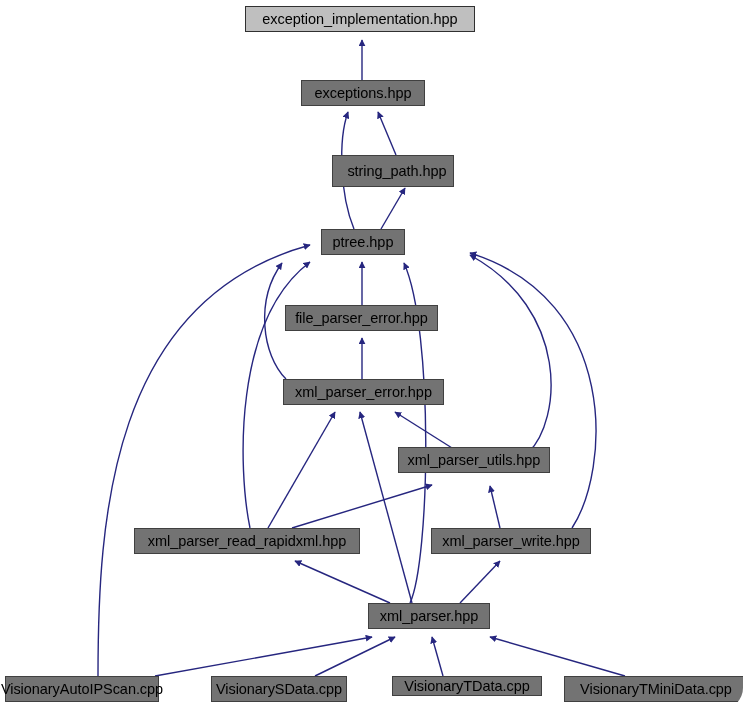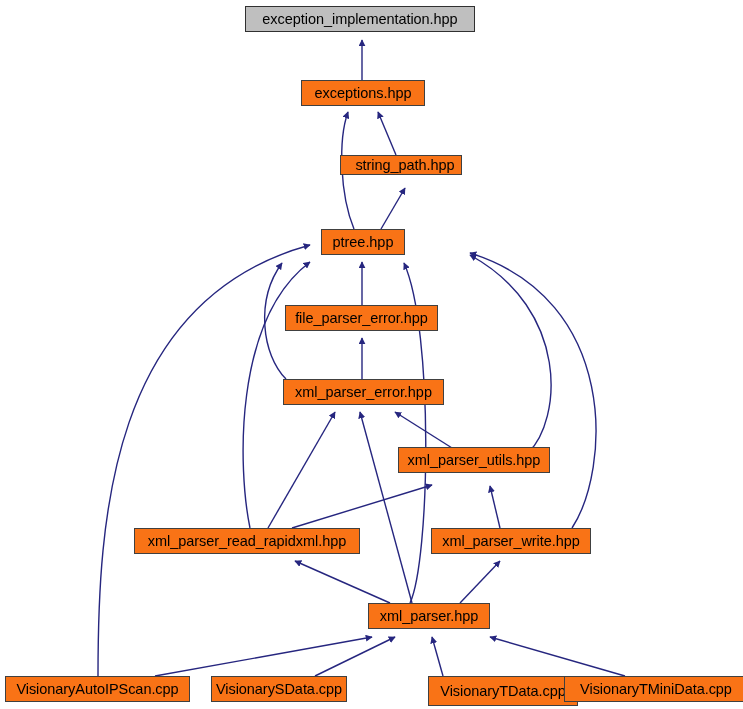--- a/index.html
+++ b/index.html
@@ -7,34 +7,35 @@
     padding: 0;
     background: #ffffff;
   }
   #graph {
     position: relative;
     width: 743px;
     height: 709px;
     background: #ffffff;
     font-family: "Liberation Sans", sans-serif;
     overflow: hidden;
+    border-radius: 21px;
   }
   #edges {
     position: absolute;
     left: 0;
     top: 0;
     width: 743px;
     height: 709px;
     pointer-events: none;
   }
   .node {
     position: absolute;
     box-sizing: border-box;
     border: 1px solid #404040;
-    background: #f97316;
+    background: #737373;
     color: #000000;
     font-size: 14.5px;
     line-height: 1;
     display: flex;
     align-items: center;
     justify-content: center;
     white-space: nowrap;
     z-index: 5;
     letter-spacing: -0.05px;
   }
@@ -79,21 +80,21 @@
         <path d="M 625,676 L 490,637" marker-end="url(#arrow)" stroke="#26267f"></path>
       </g>
   </svg>
   <div id="node-layer">
       <div class="node root" style="left: 245px; top: 6px; width: 230px; height: 26px;">
         <span>exception_implementation.hpp</span>
       </div>
       <div class="node" style="left: 301px; top: 80px; width: 124px; height: 26px;">
         <span>exceptions.hpp</span>
       </div>
-      <div class="node" style="left: 340px; top: 155px; width: 122px; height: 20px; padding-left: 8px;">
+      <div class="node" style="left: 332px; top: 155px; width: 122px; height: 32px; padding-left: 8px;">
         <span>string_path.hpp</span>
       </div>
       <div class="node" style="left: 321px; top: 229px; width: 84px; height: 26px;">
         <span>ptree.hpp</span>
       </div>
       <div class="node" style="left: 285px; top: 305px; width: 153px; height: 26px; text-align: center;">
         <span>file_parser_error.hpp</span>
       </div>
       <div class="node" style="left: 283px; top: 379px; width: 161px; height: 26px;">
         <span>xml_parser_error.hpp</span>
@@ -103,26 +104,26 @@
       </div>
       <div class="node" style="left: 134px; top: 528px; width: 226px; height: 26px;">
         <span>xml_parser_read_rapidxml.hpp</span>
       </div>
       <div class="node" style="left: 431px; top: 528px; width: 160px; height: 26px;">
         <span>xml_parser_write.hpp</span>
       </div>
       <div class="node" style="left: 368px; top: 603px; width: 122px; height: 26px; text-align: right;">
         <span>xml_parser.hpp</span>
       </div>
-      <div class="node" style="left: 5px; top: 676px; width: 185px; height: 26px;">
+      <div class="node" style="left: 5px; top: 676px; width: 154px; height: 26px;">
         <span>VisionaryAutoIPScan.cpp</span>
       </div>
       <div class="node" style="left: 211px; top: 676px; width: 136px; height: 26px;">
         <span>VisionarySData.cpp</span>
       </div>
-      <div class="node" style="left: 392px; top: 676px; width: 150px; height: 30px; margin-left: 36px;">
+      <div class="node" style="left: 392px; top: 676px; width: 150px; height: 20px;">
         <span>VisionaryTData.cpp</span>
       </div>
       <div class="node" style="left: 556px; top: 676px; width: 184px; height: 26px; margin-left: 8px;">
         <span>VisionaryTMiniData.cpp</span>
       </div>
     </div>
 </div>
 
 </body></html>

